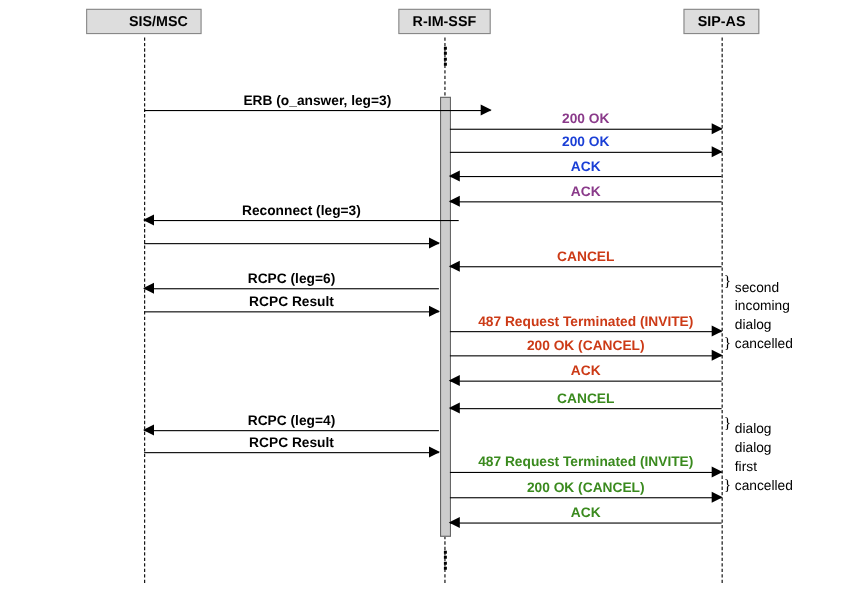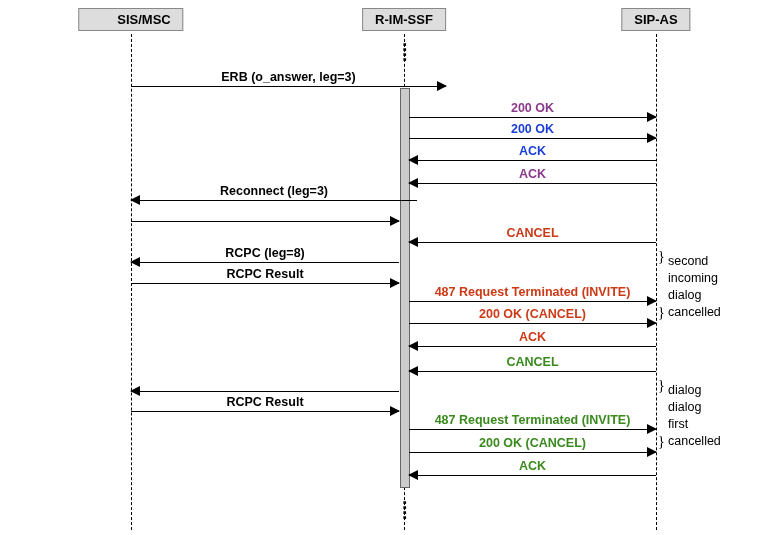--- a/index.html
+++ b/index.html
@@ -94,21 +94,21 @@
 <div id="root">
     <div class="participant" style="left: 131px; padding-left: 38px;">SIS/MSC</div>
     <div class="lifeline" style="left: 131px;"></div>
     <div class="participant" style="left: 404px; text-align: right;">R-IM-SSF</div>
     <div class="lifeline" style="left: 404px;"></div>
     <div class="participant" style="left: 656px;">SIP-AS</div>
     <div class="lifeline" style="left: 656px;"></div>
     <div class="activation" style="left: 404px; top: 88px; height: 398px;"></div>
     <div class="dots" style="left: 404px; top: 42px;">▪<br>▪<br>▪<br>▪</div>
     <div class="dots" style="left: 404px; top: 500px;">▪<br>▪<br>▪<br>▪</div>
-    <div class="msg" style="left: 131px; width: 315px; top: 86px;">
+    <div class="msg" style="left: 131px; width: 315px; top: 100px;">
       <div class="line" style="border-color: rgb(0, 0, 0);"></div>
       <div class="arrow-right" style="color: rgb(0, 0, 0); border-left-color: rgb(0, 0, 0); border-right-color: rgb(0, 0, 0);"></div>
       <div class="label" style="color: rgb(0, 0, 0);">ERB (o_answer, leg=3)</div>
     </div>
     <div class="msg" style="left: 409px; width: 247px; top: 117px;">
       <div class="line" style="border-color: rgb(0, 0, 0);"></div>
       <div class="arrow-right" style="color: rgb(0, 0, 0); border-left-color: rgb(0, 0, 0); border-right-color: rgb(0, 0, 0);"></div>
       <div class="label" style="color: rgb(138, 58, 138);">200 OK</div>
     </div>
     <div class="msg" style="left: 409px; width: 247px; top: 138px;">
@@ -136,21 +136,21 @@
       <div class="arrow-right" style="color: rgb(0, 0, 0); border-left-color: rgb(0, 0, 0); border-right-color: rgb(0, 0, 0);"></div>
     </div>
     <div class="msg" style="left: 409px; width: 247px; top: 242px;">
       <div class="line" style="border-color: rgb(0, 0, 0);"></div>
       <div class="arrow-left" style="color: rgb(0, 0, 0); border-left-color: rgb(0, 0, 0); border-right-color: rgb(0, 0, 0);"></div>
       <div class="label" style="color: rgb(204, 58, 22);">CANCEL</div>
     </div>
     <div class="msg" style="left: 131px; width: 268px; top: 262px;">
       <div class="line" style="border-color: rgb(0, 0, 0);"></div>
       <div class="arrow-left" style="color: rgb(0, 0, 0); border-left-color: rgb(0, 0, 0); border-right-color: rgb(0, 0, 0);"></div>
-      <div class="label" style="color: rgb(0, 0, 0);">RCPC (leg=8)</div>
+      <div class="label" style="color: rgb(0, 0, 0);">RCPC (leg=6)</div>
     </div>
     <div class="msg" style="left: 131px; width: 268px; top: 283px;">
       <div class="line" style="border-color: rgb(0, 0, 0);"></div>
       <div class="arrow-right" style="color: rgb(0, 0, 0); border-left-color: rgb(0, 0, 0); border-right-color: rgb(0, 0, 0);"></div>
       <div class="label" style="color: rgb(0, 0, 0);">RCPC Result</div>
     </div>
     <div class="msg" style="left: 409px; width: 247px; top: 301px;">
       <div class="line" style="border-color: rgb(0, 0, 0);"></div>
       <div class="arrow-right" style="color: rgb(0, 0, 0); border-left-color: rgb(0, 0, 0); border-right-color: rgb(0, 0, 0);"></div>
       <div class="label" style="color: rgb(204, 58, 22);">487 Request Terminated (INVITE)</div>
@@ -166,20 +166,21 @@
       <div class="label" style="color: rgb(204, 58, 22);">ACK</div>
     </div>
     <div class="msg" style="left: 409px; width: 247px; top: 371px;">
       <div class="line" style="border-color: rgb(0, 0, 0);"></div>
       <div class="arrow-left" style="color: rgb(0, 0, 0); border-left-color: rgb(0, 0, 0); border-right-color: rgb(0, 0, 0);"></div>
       <div class="label" style="color: rgb(58, 138, 30);">CANCEL</div>
     </div>
     <div class="msg" style="left: 131px; width: 268px; top: 391px;">
       <div class="line" style="border-color: rgb(0, 0, 0);"></div>
       <div class="arrow-left" style="color: rgb(0, 0, 0); border-left-color: rgb(0, 0, 0); border-right-color: rgb(0, 0, 0);"></div>
+      <div class="label" style="color: rgb(0, 0, 0);">RCPC (leg=4)</div>
     </div>
     <div class="msg" style="left: 131px; width: 268px; top: 411px;">
       <div class="line" style="border-color: rgb(0, 0, 0);"></div>
       <div class="arrow-right" style="color: rgb(0, 0, 0); border-left-color: rgb(0, 0, 0); border-right-color: rgb(0, 0, 0);"></div>
       <div class="label" style="color: rgb(0, 0, 0);">RCPC Result</div>
     </div>
     <div class="msg" style="left: 409px; width: 247px; top: 429px;">
       <div class="line" style="border-color: rgb(0, 0, 0);"></div>
       <div class="arrow-right" style="color: rgb(0, 0, 0); border-left-color: rgb(0, 0, 0); border-right-color: rgb(0, 0, 0);"></div>
       <div class="label" style="color: rgb(58, 138, 30);">487 Request Terminated (INVITE)</div>

